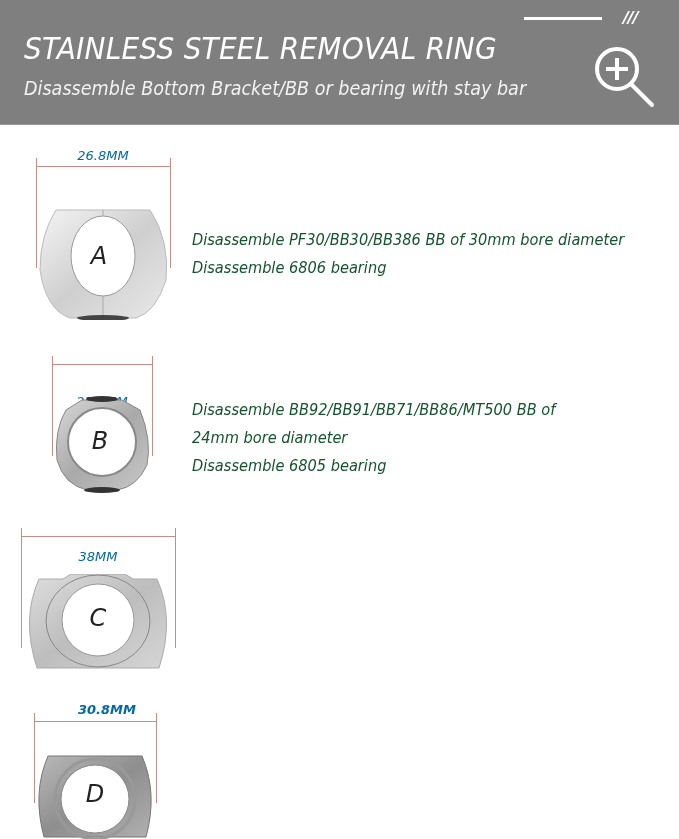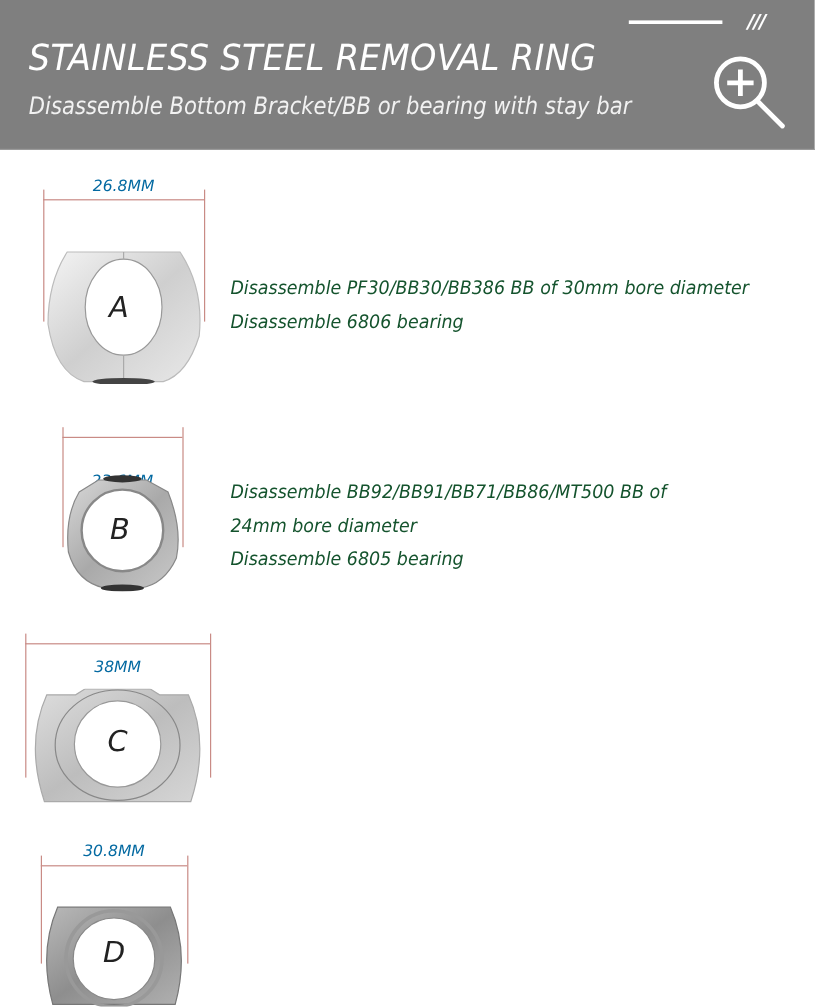--- a/index.html
+++ b/index.html
@@ -124,21 +124,21 @@
       </linearGradient>
     </defs>
     <path d="M18,5 L42,5 L50,0 L104,0 L112,5 L136,5 Q154,45 138,94 L16,94 Q0,45 18,5 Z" fill="url(#gC)" stroke="#aaa"></path>
     <ellipse cx="77" cy="47" rx="52" ry="46" fill="none" stroke="#888"></ellipse>
     <circle cx="77" cy="46" r="36" fill="#fff" stroke="#999"></circle>
   </svg>
   <div class="ring-letter" style="left:82px;top:92px;width:32px;">C</div>
 </div>
 
 <div class="item" style="top:697px;height:142px;">
-  <div class="dim-label" style="left:34px;top:5px;width:122px;">30.8MM</div>
+  <div class="dim-label" style="left:46px;top:5px;width:122px;font-weight:bold;">30.8MM</div>
   <div class="dim-line" style="left:34px;top:24px;width:122px;"></div>
   <div class="dim-tick" style="left:34px;top:16px;height:90px;"></div>
   <div class="dim-tick" style="left:156px;top:16px;height:90px;"></div>
   <svg class="ring" style="left:34px;top:56px;" width="122" height="86" viewBox="0 0 122 86">
     <defs>
       <linearGradient id="gD" x1="0" y1="0" x2="1" y2="1">
         <stop offset="0" stop-color="#b9b9b9"></stop>
           <stop offset="0.5" stop-color="#8e8e8e"></stop>
           <stop offset="1" stop-color="#b0b0b0"></stop>
       </linearGradient>

